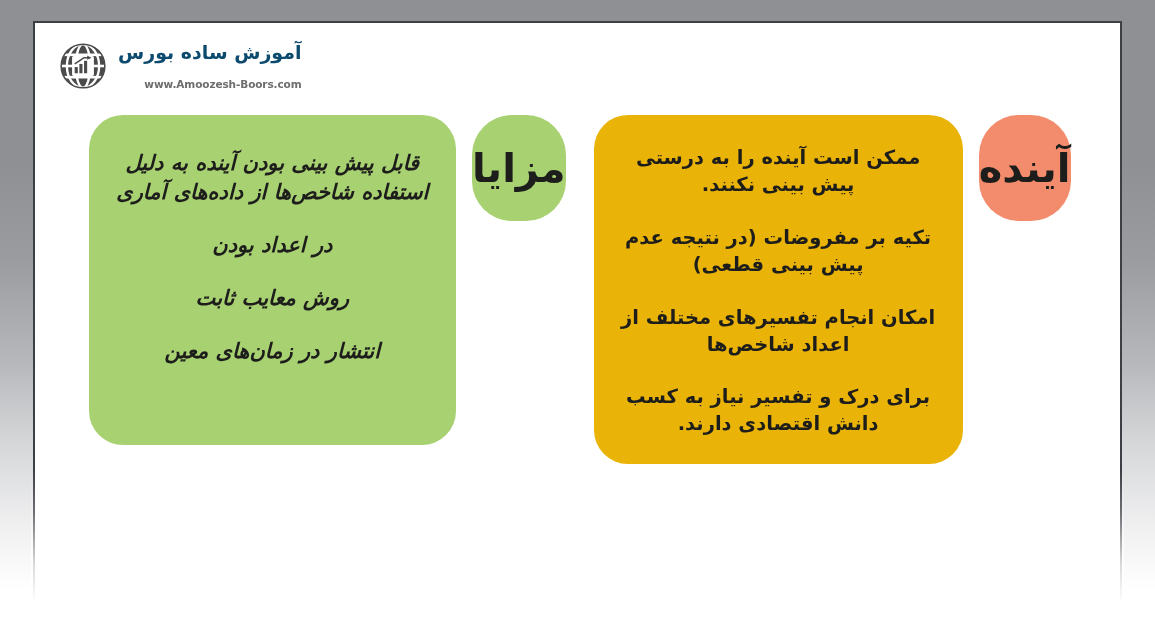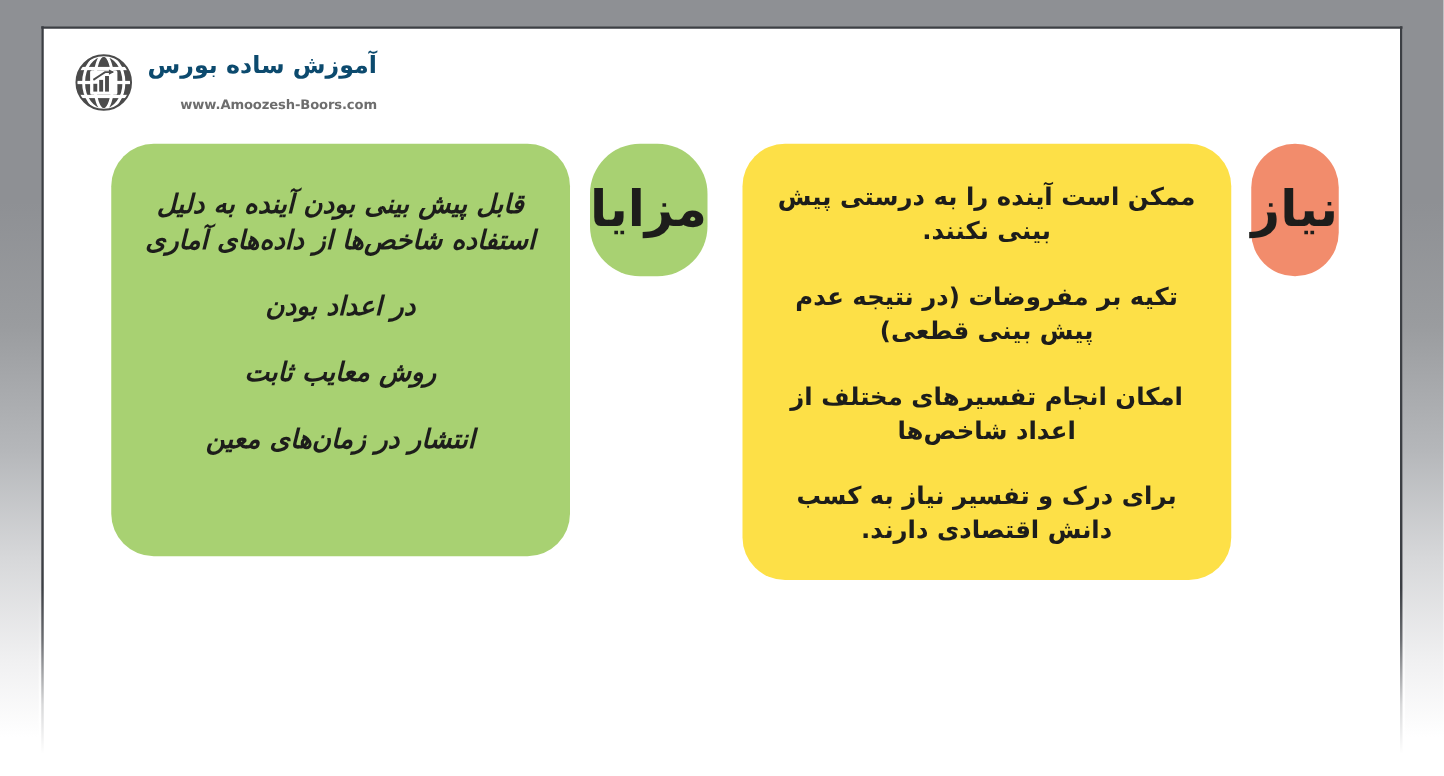--- a/index.html
+++ b/index.html
@@ -219,23 +219,23 @@
       <div class="panel-body green-body" style="background:#a8d172">
         <div class="bullet">قابل پیش بینی بودن آینده به دلیل استفاده شاخص‌ها از داده‌های آماری</div>
         <div class="bullet">در اعداد بودن</div>
         <div class="bullet">روش معایب ثابت</div>
         <div class="bullet">انتشار در زمان‌های معین</div>
       </div>
     </div>
 
     <div class="column">
       <div class="panel-header" style="background:#f28c6c">
-        <span class="panel-header-label">نیاز</span>
-      </div>
-      <div class="panel-body salmon-body" style="background:#fde047">
+        <span class="panel-header-label">آینده</span>
+      </div>
+      <div class="panel-body salmon-body" style="background:#eab308">
         <div class="bullet">ممکن است آینده را به درستی پیش بینی نکنند.</div>
         <div class="bullet">تکیه بر مفروضات (در نتیجه عدم پیش بینی قطعی)</div>
         <div class="bullet">امکان انجام تفسیرهای مختلف از اعداد شاخص‌ها</div>
         <div class="bullet">برای درک و تفسیر نیاز به کسب دانش اقتصادی دارند.</div>
       </div>
     </div>
 
   </div>
 </div>
 

